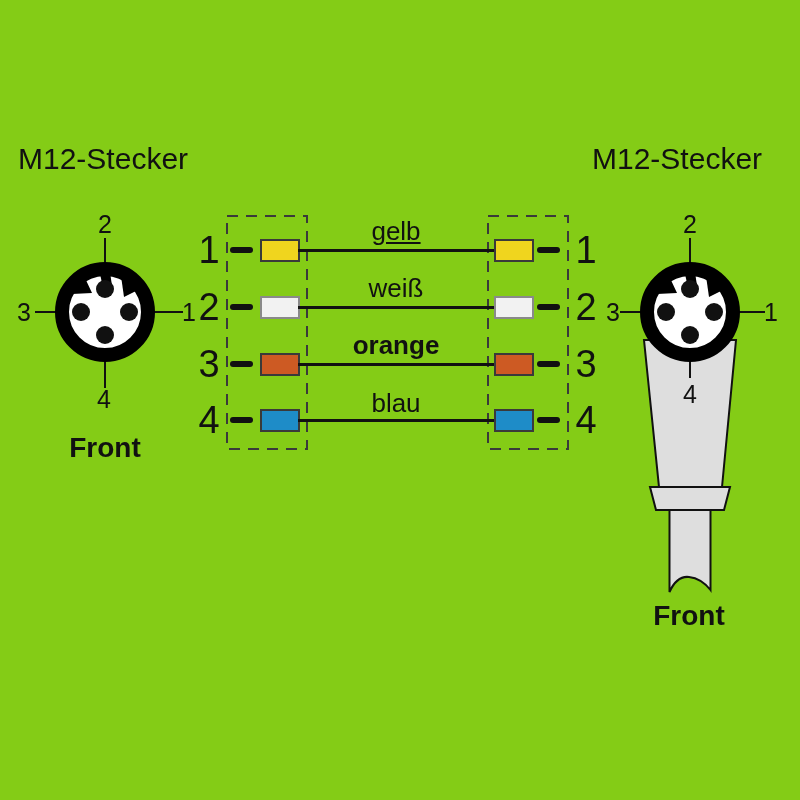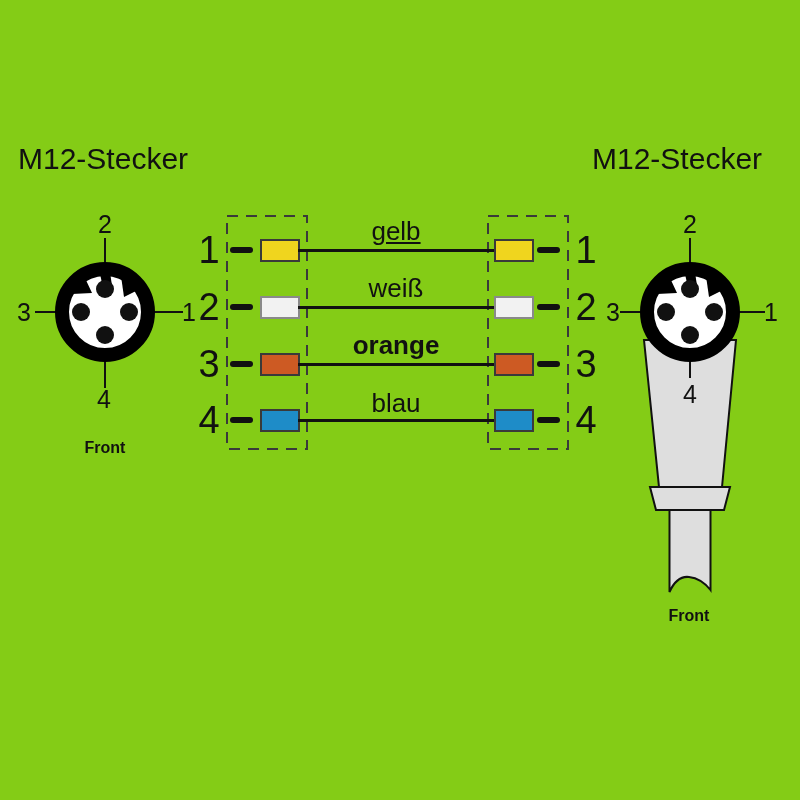--- a/index.html
+++ b/index.html
@@ -4,21 +4,21 @@
 <style>
   html,body{margin:0;padding:0;background:#ffffff;}
   .canvas{
     position:relative;width:800px;height:800px;background:#84cc16;overflow:hidden;
     font-family:"Liberation Sans",sans-serif;color:#111;
   }
   .title{position:absolute;top:142px;font-size:30px;line-height:34px;white-space:nowrap;}
   .title.left{left:18px;}
   .title.right{left:592px;}
   .pin-label{position:absolute;width:28px;text-align:center;font-size:25px;line-height:30px;}
-  .front{position:absolute;width:120px;text-align:center;font-weight:bold;font-size:16px;line-height:28px;}
+  .front{position:absolute;width:120px;text-align:center;font-weight:bold;font-size:28px;line-height:28px;}
   .conn-svg{position:absolute;left:20px;top:222px;}
   .conn-svg.right{left:605px;}
   .body-svg{position:absolute;left:630px;top:300px;}
   .dash-svg{position:absolute;left:220px;top:210px;}
   .num{position:absolute;width:40px;text-align:center;font-size:38px;line-height:42px;}
   .num.lcol{left:189px;} .num.rcol{left:566px;}
   .stub{position:absolute;width:23px;height:6px;background:#111;border-radius:3px;}
   .stub.l{left:230px;} .stub.r{left:537px;}
   .wirebox{position:absolute;width:40px;height:23px;border:2px solid #333;box-sizing:border-box;}
   .wirebox.l{left:260px;} .wirebox.r{left:494px;}

